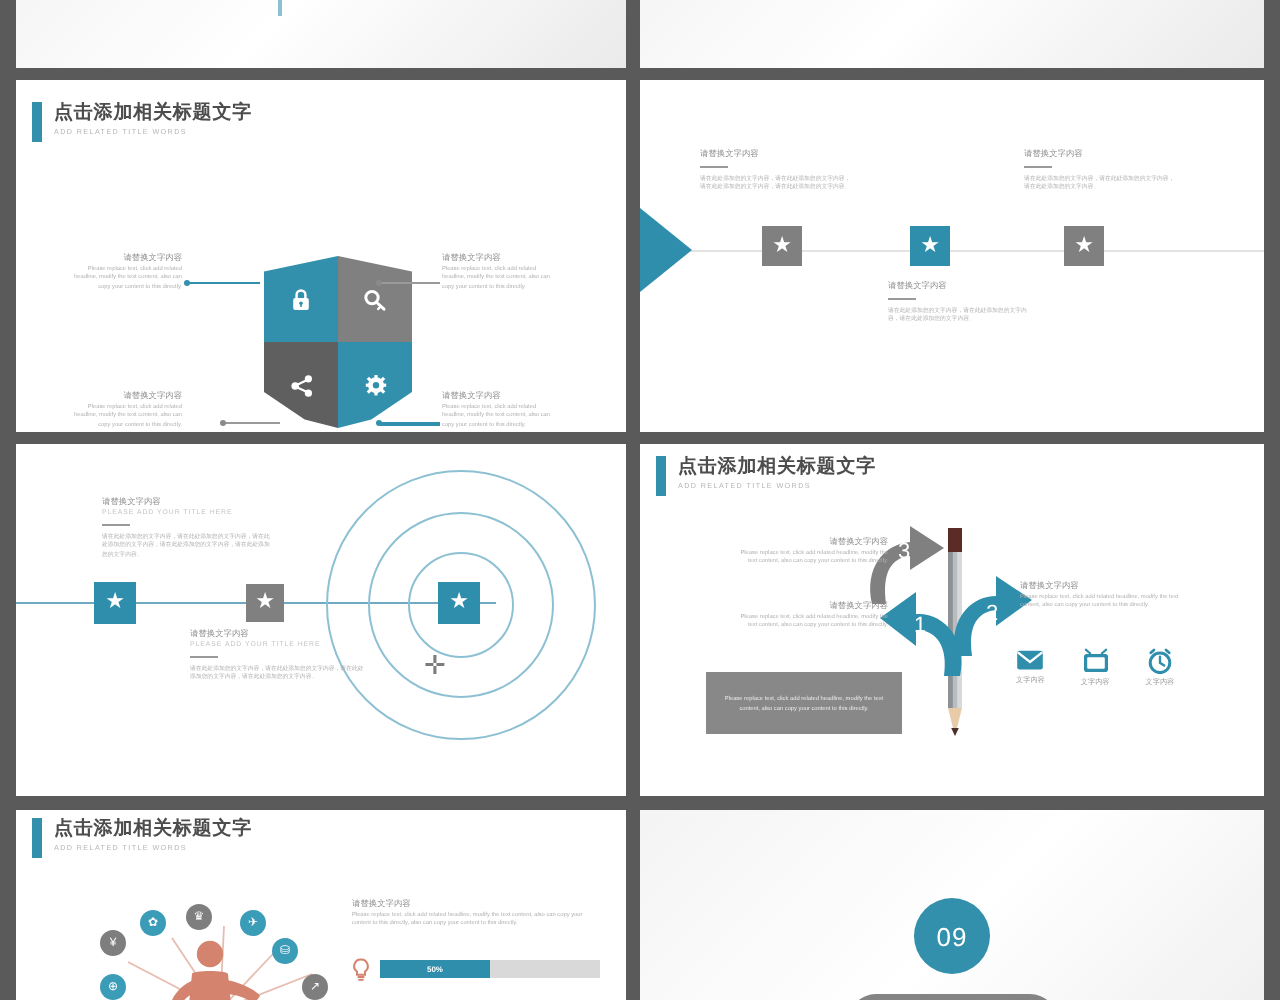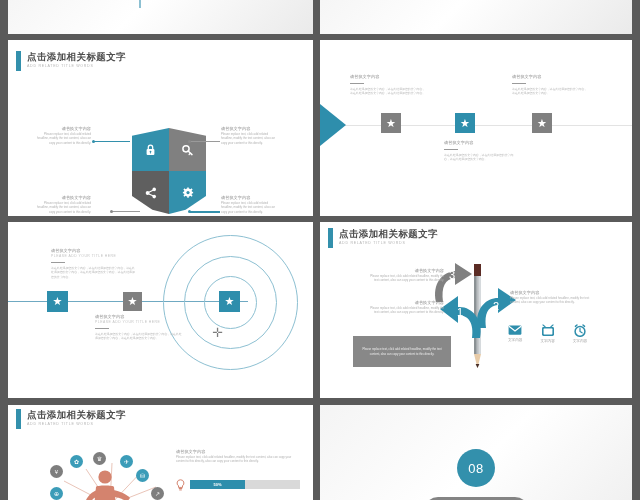--- a/index.html
+++ b/index.html
@@ -381,21 +381,21 @@
     </svg>
     <div class="pbar" style="left:182px;top:75px;width:110px;">
       <div class="pfill" style="width:55px;">
         <span>50%</span>
       </div>
     </div>
   </div>
 
   <div class="slide gradient" style="left:320px;top:405px;width:312px;height:176px;">
     <div class="secnum" style="left:137px;top:44px;width:38px;height:38px;">
-      <span>08</span>
+      <span>09</span>
     </div>
     <div class="secpill" style="left:104px;top:92px;width:105px;height:28px;">
       
     </div>
   </div>
 
   <div style="position:absolute;left:313px;top:0;width:7px;height:500px;background:#5a5a5a;"></div>
   <div style="position:absolute;left:0;top:0;width:8px;height:500px;background:#5a5a5a;"></div>
   <div style="position:absolute;left:632px;top:0;width:8px;height:500px;background:#5a5a5a;"></div>
   <div style="position:absolute;left:0;top:34px;width:640px;height:6px;background:#5a5a5a;"></div>

